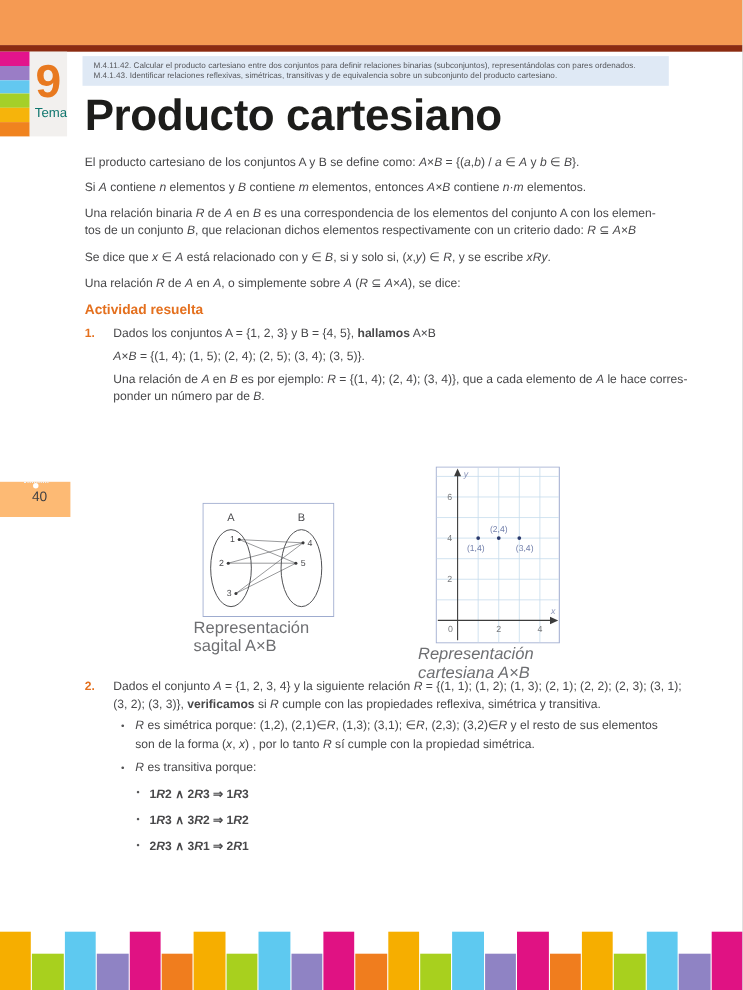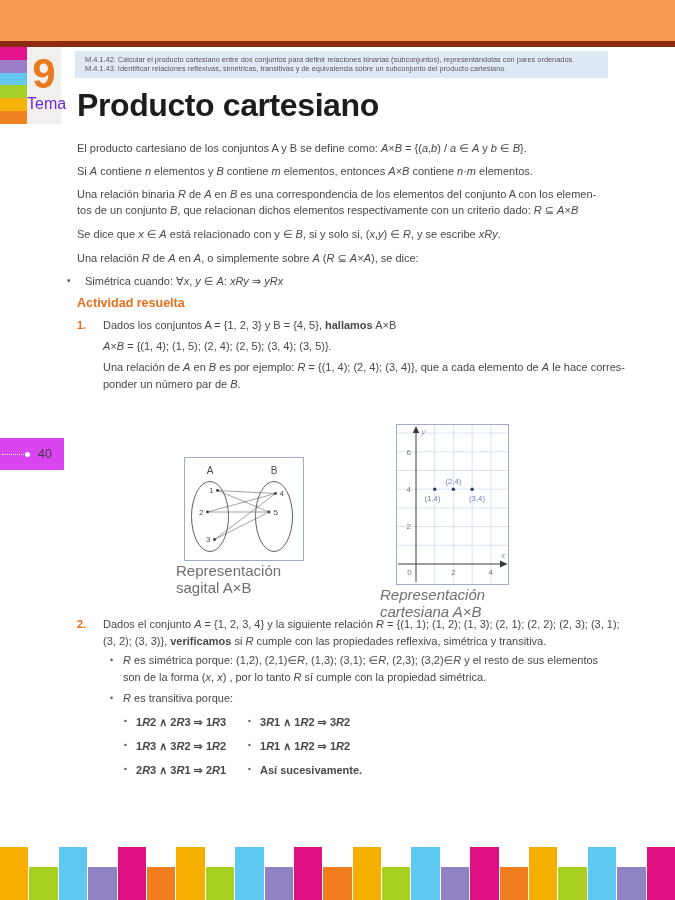--- a/index.html
+++ b/index.html
@@ -7,26 +7,26 @@
   .page{position:relative;width:675px;height:900px;background:#fff;overflow:hidden;
         font-family:"Liberation Sans",sans-serif;color:#48484A;}
   
   .band-orange{position:absolute;left:0;top:0;width:675px;height:41px;background:#F59A53;}
   .band-maroon{position:absolute;left:0;top:41px;width:675px;height:6px;background:#8B2B11;}
   
   .sidebar-squares{position:absolute;left:0;top:47px;width:27px;}
   .sq{width:27px;height:12.8px;}
   .tema-box{position:absolute;left:27px;top:47px;width:34px;height:77px;background:#F2F0EE;text-align:center;}
   .tema-number{color:#E8791F;font-size:42px;font-weight:bold;line-height:46px;margin-top:4px;}
-  .tema-label{color:#6d28d9;font-size:16px;margin-top:-2px;}
+  .tema-label{color:#0f766e;font-size:12px;margin-top:-2px;text-align:right;}
   
   .objectives{position:absolute;left:75px;top:51px;width:513px;height:20px;background:#DFE9F5;
               padding:3.5px 10px;font-size:7.4px;line-height:9.9px;color:#56575B;}
   
-  .page-title{position:absolute;left:77px;top:86px;font-size:32px;font-weight:bold;
+  .page-title{position:absolute;left:77px;top:86px;font-size:40px;font-weight:bold;
               letter-spacing:-0.4px;color:#1D1D1B;line-height:38px;}
   
   .main{position:absolute;left:77px;top:140px;width:560px;font-size:11px;line-height:16.5px;}
   .main p{margin:0 0 6px;}
   .main p.mb65{margin-bottom:6.5px}.main p.mb7{margin-bottom:7px}.main p.mb8{margin-bottom:8px}
   ul.props{list-style:none;margin:5px 0 0;padding:0;margin-left:-10px;}
   ul.props li{position:relative;padding-left:18px;margin-bottom:6.3px;}
   ul.props li::before{content:"•";position:absolute;left:0;top:0;color:#545456;font-size:10px;}
   .activity-heading{color:#E4701E;font-size:12.5px;font-weight:bold;margin:7px 0 7px;line-height:14px;}
   .item{position:relative;padding-left:26px;}
@@ -41,22 +41,22 @@
   ul.b2list{list-style:none;margin:0;padding:0;}
   ul.b2list li{position:relative;padding-left:46px;}
   ul.b2list li::before{content:"•";position:absolute;left:33px;top:0;color:#545456;font-size:9px;}
   li.mt8{margin-top:8px}li.mt3{margin-top:3px}li.mt45{margin-top:4.5px}
   .tcols{display:flex;margin-left:47px;margin-top:8px;}
   ul.tcol{list-style:none;margin:0;padding:0;}
   ul.tcol.left{width:124px;}
   ul.tcol li{position:relative;padding-left:12px;margin-bottom:7.5px;font-weight:bold;}
   ul.tcol li::before{content:"•";position:absolute;left:0;top:-1px;color:#545456;font-size:8px;}
   
-  .page-tab{position:absolute;left:0;top:438px;width:64px;height:32px;background:#d946ef;
-            display:flex;align-items:center;}
+  .page-tab{position:absolute;left:0;top:438px;width:64px;height:32px;background:#fdba74;
+            display:flex;align-items:center;flex-direction:column;}
   .leader{display:inline-block;width:22px;border-top:1.5px dotted #EAF2FB;margin-left:2px;}
   .pdot{display:inline-block;width:5px;height:5px;border-radius:50%;background:#fff;margin-left:1px;}
   .pnum{font-size:12.5px;color:#3E3F42;margin-left:8px;}
   
   .footer-bars{position:absolute;left:0;top:847px;width:675px;height:53px;display:flex;gap:1px;}
   .fbar{flex:1;}
   .fbar.tall{height:53px;margin-top:0;}
   .fbar.short{height:33px;margin-top:20px;}
   svg text{font-family:"Liberation Sans",sans-serif;}
   i{font-style:italic;}
@@ -77,34 +77,33 @@
       <div class="sq" style="background: rgb(246, 180, 11);"></div>
       <div class="sq" style="background: rgb(240, 131, 31);"></div>
     </div>
 
   <div class="tema-box">
     <div class="tema-number">9</div>
     <div class="tema-label">Tema</div>
   </div>
 
   <div class="objectives">
-    <div>M.4.1.42. Calcular el producto cartesiano entre dos conjuntos para definir relaciones binarias (subconjuntos), representándolas con pares ordenados.</div>
+    <div>M.4.11.42. Calcular el producto cartesiano entre dos conjuntos para definir relaciones binarias (subconjuntos), representándolas con pares ordenados.</div>
     <div>M.4.1.43. Identificar relaciones reflexivas, simétricas, transitivas y de equivalencia sobre un subconjunto del producto cartesiano.</div>
   </div>
 
   <div class="page-title">Producto cartesiano</div>
 
   <div class="main">
     <p>El producto cartesiano de los conjuntos A y B se define como:  <i>A</i>×<i>B</i> = {(<i>a</i>,<i>b</i>) / <i>a</i> ∈ <i>A</i> y <i>b</i> ∈ <i>B</i>}.</p>
     <p class="mb65">Si <i>A</i> contiene <i>n</i> elementos y <i>B</i> contiene <i>m</i> elementos, entonces <i>A×B</i> contiene <i>n·m</i> elementos.</p>
     <p class="mb7">Una relación binaria <i>R</i> de <i>A</i> en <i>B</i> es una correspondencia de los elementos del conjunto A con los elemen-<br>tos de un conjunto <i>B</i>, que relacionan dichos elementos respectivamente con un criterio dado:  <i>R</i> ⊆ <i>A</i>×<i>B</i></p>
     <p class="mb8">Se dice que  <i>x</i> ∈ <i>A</i>  está relacionado con y ∈ <i>B</i>, si y solo si, (<i>x</i>,<i>y</i>) ∈ <i>R</i>, y se escribe <i>xRy</i>.</p>
     <p>Una relación <i>R</i> de <i>A</i> en <i>A</i>, o simplemente sobre <i>A</i>  (<i>R</i> ⊆ <i>A</i>×<i>A</i>),  se dice:</p>
     <ul class="props">
-      <li>Simétrica cuando:  ∀<i>x</i>, <i>y</i> ∈ <i>A</i>: <i>xRy</i> ⇒ <i>yRx</i></li>
     </ul>
     <div class="activity-heading">Actividad resuelta</div>
     <div class="item">
       <span class="inum">1.</span>
       <div>Dados los conjuntos A = {1, 2, 3} y B = {4, 5}, <b>hallamos</b> A×B</div>
       <div class="item1-formula"><i>A×B</i> = {(1, 4); (1, 5); (2, 4); (2, 5); (3, 4); (3, 5)}.</div>
       <div class="item1-note">Una relación de <i>A</i> en <i>B</i> es por ejemplo: <i>R</i> = {(1, 4); (2, 4); (3, 4)}, que a cada elemento de <i>A</i> le hace corres-<br>ponder un número par de <i>B</i>.</div>
     </div>
   </div>
 
@@ -193,25 +192,20 @@
     <ul class="b2list">
       <li class="mt3"><i>R</i> es simétrica porque: (1,2), (2,1)∈<i>R</i>, (1,3); (3,1); ∈<i>R</i>, (2,3); (3,2)∈<i>R</i> y el resto de sus elementos<br>son de la forma (<i>x</i>, <i>x</i>) , por lo tanto <i>R</i> sí cumple con la propiedad simétrica.</li>
       <li class="mt45"><i>R</i> es transitiva porque:</li>
     </ul>
     <div class="tcols">
       <ul class="tcol left">
         <li>1<i>R</i>2 ∧ 2<i>R</i>3 ⇒ 1<i>R</i>3</li>
         <li>1<i>R</i>3 ∧ 3<i>R</i>2 ⇒ 1<i>R</i>2</li>
         <li>2<i>R</i>3 ∧ 3<i>R</i>1 ⇒ 2<i>R</i>1</li>
       </ul>
-      <ul class="tcol">
-        <li>3<i>R</i>1 ∧ 1<i>R</i>2 ⇒ 3<i>R</i>2</li>
-        <li>1<i>R</i>1 ∧ 1<i>R</i>2 ⇒ 1<i>R</i>2</li>
-        <li>Así sucesivamente.</li>
-      </ul>
     </div>
   </div>
 
   <div class="page-tab">
     <span class="leader"></span>
     <span class="pdot"></span>
     <span class="pnum">40</span>
   </div>
 
   <div class="footer-bars">

